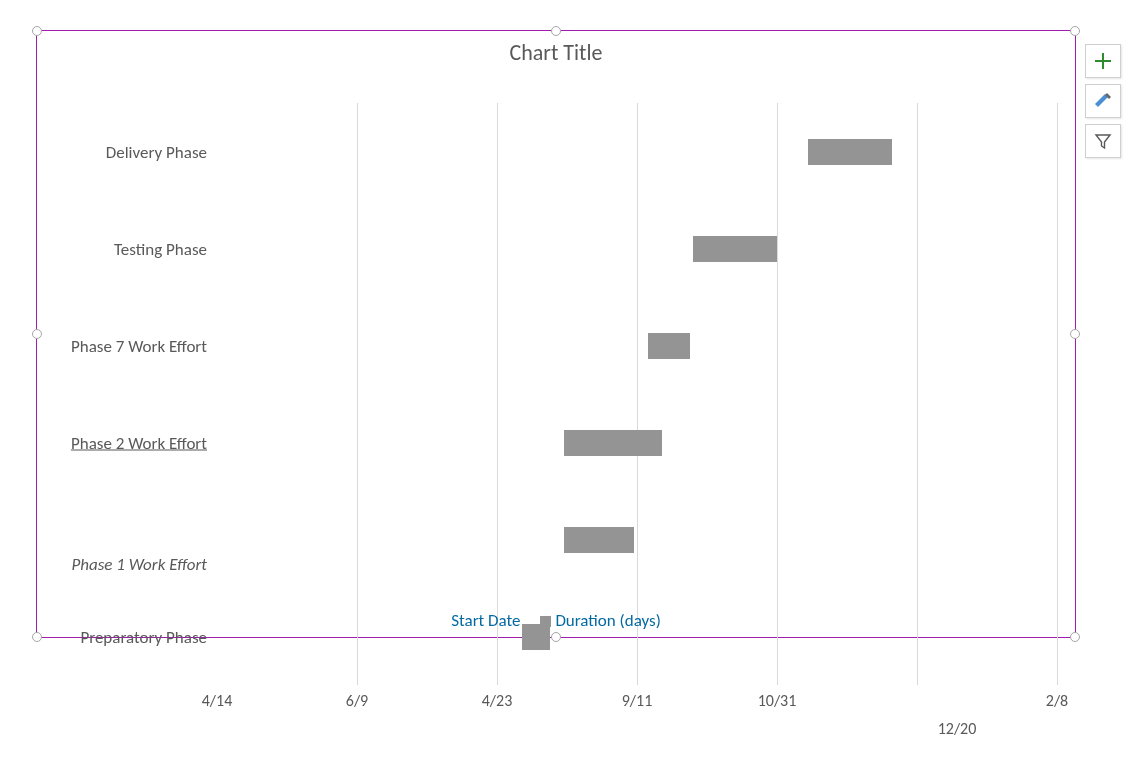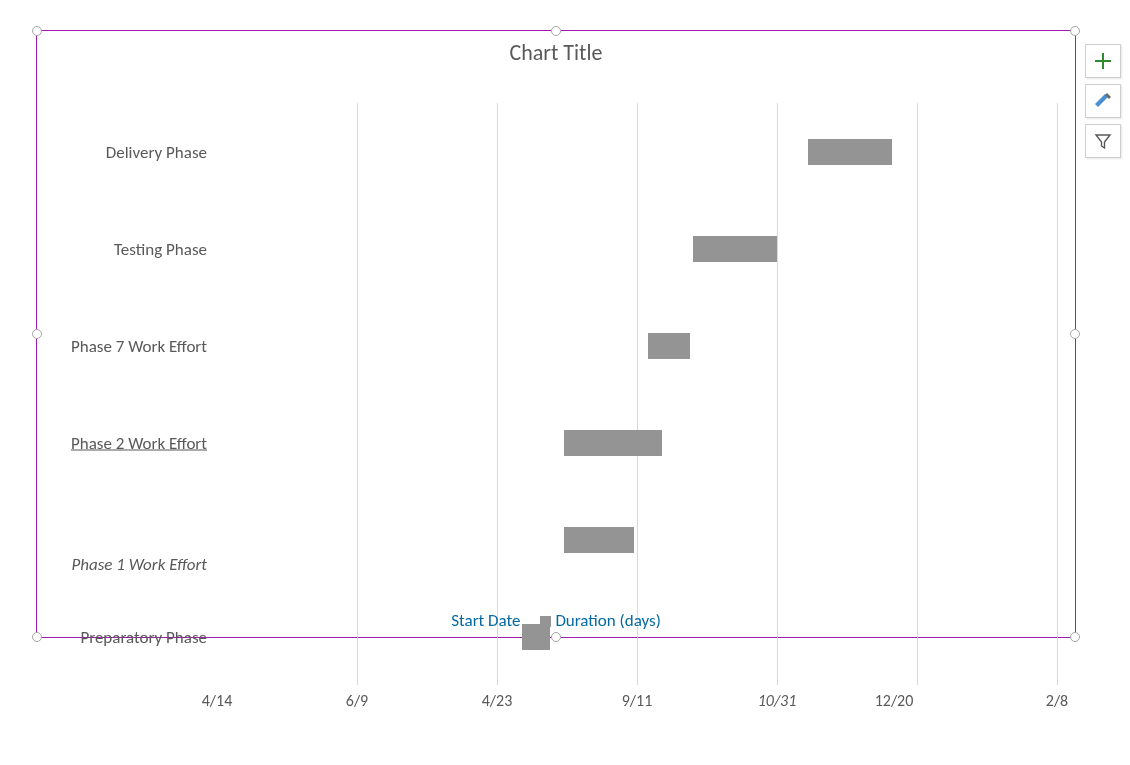--- a/index.html
+++ b/index.html
@@ -162,23 +162,23 @@
 
   <div id="plot">
       <div class="xlabel" style="left: 0px;">4/14</div>
       <div class="gridline" style="left: 140px;"></div>
       <div class="xlabel" style="left: 140px;">6/9</div>
       <div class="gridline" style="left: 280px;"></div>
       <div class="xlabel" style="left: 280px;">4/23</div>
       <div class="gridline" style="left: 420px;"></div>
       <div class="xlabel" style="left: 420px;">9/11</div>
       <div class="gridline" style="left: 560px;"></div>
-      <div class="xlabel" style="left: 560px; font-style: italic;">10/31</div>
+      <div class="xlabel" style="left: 560px;">10/31</div>
       <div class="gridline" style="left: 700px;"></div>
-      <div class="xlabel" style="left: 677px;">12/20</div>
+      <div class="xlabel" style="left: 740px; margin-top: 28px;">12/20</div>
       <div class="gridline" style="left: 840px;"></div>
       <div class="xlabel" style="left: 840px;">2/8</div>
       <div class="bar" style="left: 305.2px; width: 28px; top: 533.5px;"></div>
       <div class="bar" style="left: 347.2px; width: 70px; top: 436.5px;"></div>
       <div class="bar" style="left: 347.2px; width: 98px; top: 339.5px;"></div>
       <div class="bar" style="left: 431.2px; width: 42px; top: 242.5px;"></div>
       <div class="bar" style="left: 476px; width: 84px; top: 145.5px;"></div>
       <div class="bar" style="left: 590.8px; width: 84px; top: 48.5px;"></div>
     </div>
 

